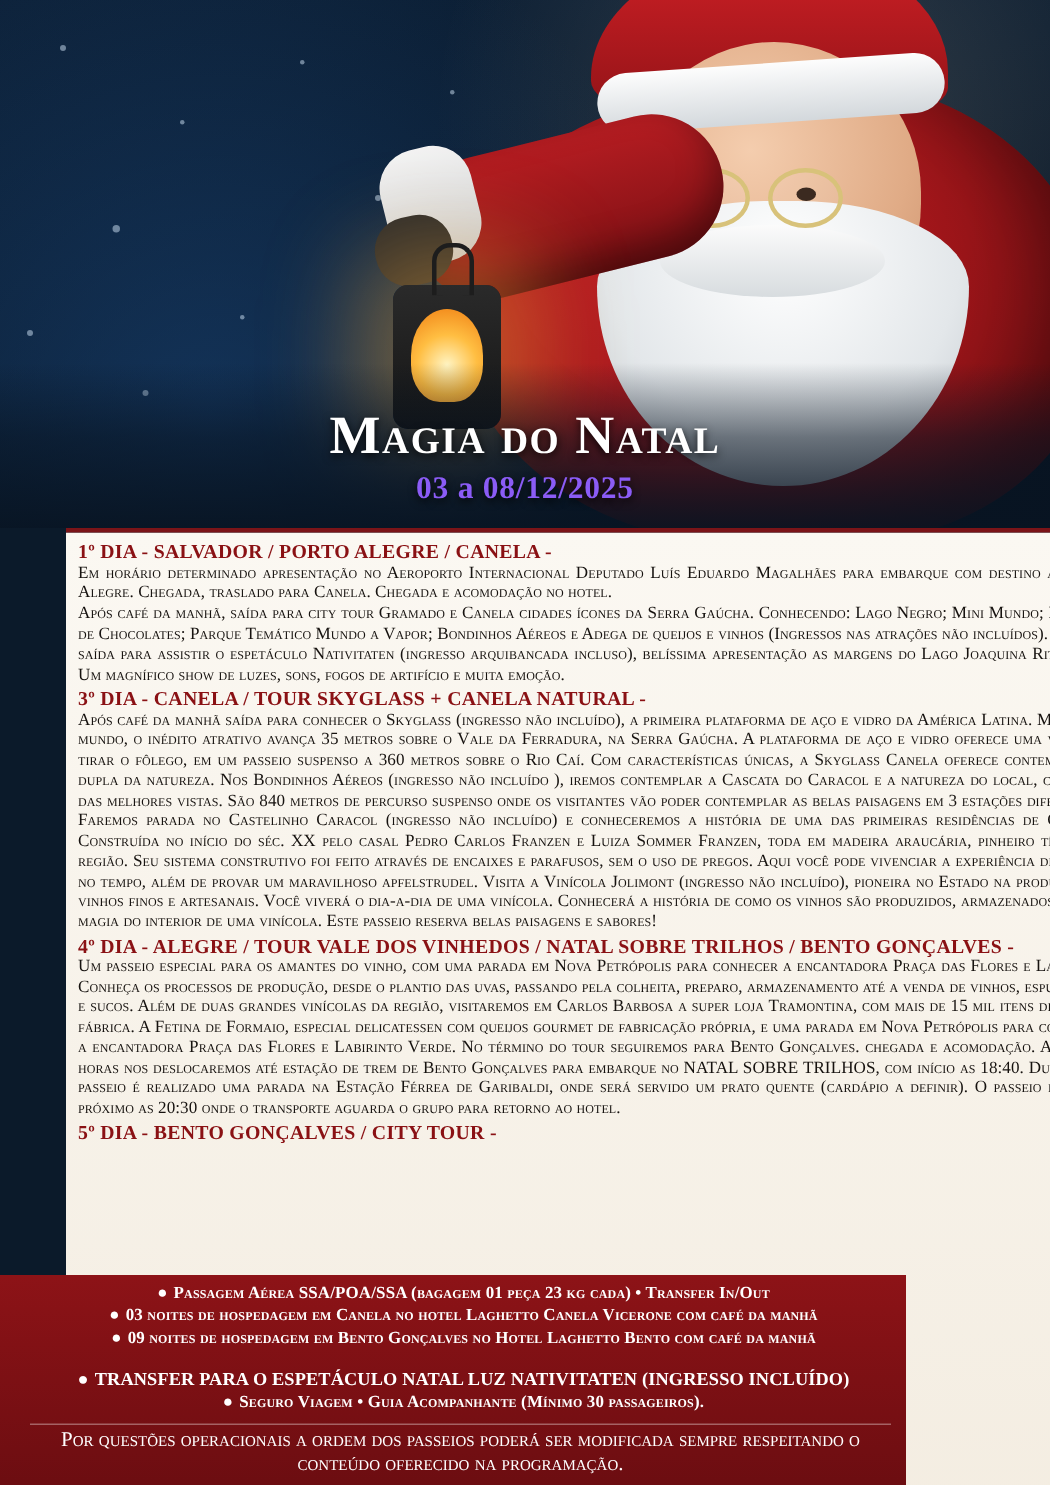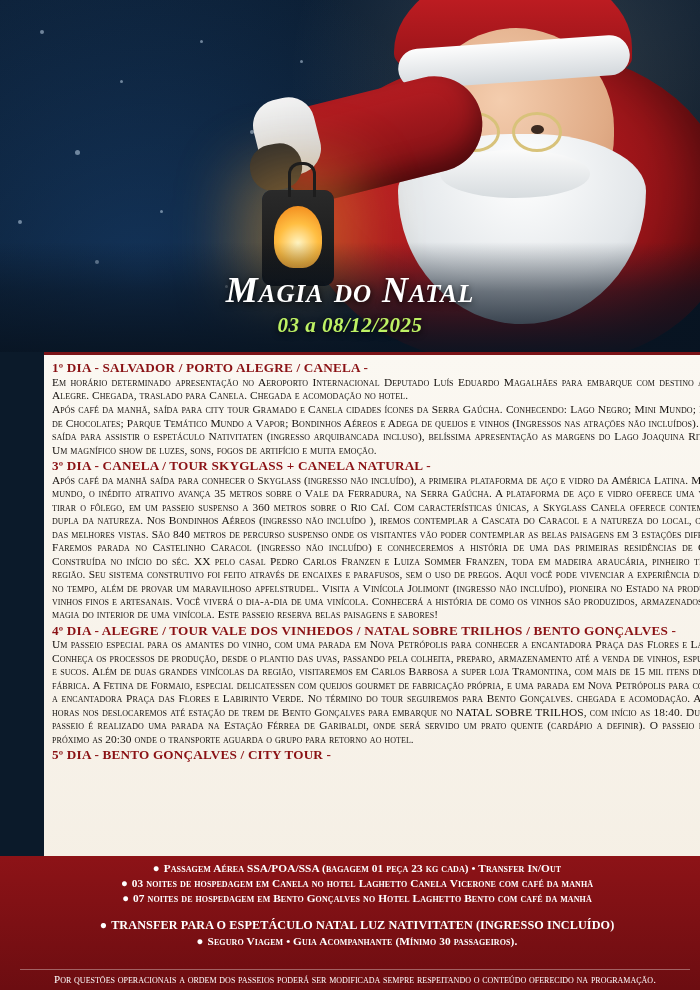--- a/index.html
+++ b/index.html
@@ -88,30 +88,29 @@
   }
   .herofade{
     position:absolute;left:0;bottom:0;width:700px;height:110px;
     background:linear-gradient(180deg, rgba(8,20,34,0) 0%, rgba(8,20,34,.55) 45%, rgba(8,20,34,.92) 100%);
   }
 
   
   .titlewrap{
     position:absolute;left:0;top:272px;width:700px;text-align:center;
     text-shadow:0 2px 6px rgba(0,0,0,.85);
-    font-style:italic;
   }
   .title{
     font-family:"Liberation Serif", serif;
     font-weight:bold;color:#ffffff;font-size:36px;letter-spacing:1px;
     font-variant:small-caps;line-height:1.05;
   }
   .subtitle{
     font-family:"Liberation Serif", serif;
-    font-weight:bold;color:#bef264;font-size:21px;margin-top:3px;letter-spacing:.5px;
+    font-weight:bold;color:#8b5cf6;font-size:21px;margin-top:3px;letter-spacing:.5px;
   }
 
   
   .panel{
     position:absolute;left:0;top:352px;width:700px;height:712px;
     background:linear-gradient(180deg,#fbf8f2 0%,#f3ece0 100%);
     border-top:3px solid #7b1418;
     box-sizing:border-box;
     padding:4px 8px 0 8px;
     margin-left:44px;
@@ -121,31 +120,31 @@
     font-variant:small-caps;letter-spacing:.2px;line-height:1.18;
     margin:1px 0 0 0;
   }
   .para{
     font-size:11.4px;line-height:1.18;text-align:justify;color:#16120f;
     margin:0 0 1px 0;font-variant:small-caps;letter-spacing:.05px;
   }
 
   
   .incl{
-    position:absolute;left:0;bottom:0;width:700px;
+    position:absolute;left:0;bottom:0;width:604px;
     background:linear-gradient(180deg,#8d1317 0%,#6c0d11 100%);
     color:#fff;text-align:center;padding:5px 10px 5px 20px;box-sizing:border-box;
   }
   .incl .line{
     font-size:11.3px;line-height:1.3;font-variant:small-caps;font-weight:bold;
     letter-spacing:.1px;
   }
   .incl .line.big{font-size:12.2px;margin-top:13px;}
   .incl .note{
-    font-size:11px;font-variant:small-caps;font-weight:normal;margin-top:20px;
+    font-size:14px;font-variant:small-caps;font-weight:normal;margin-top:6px;
     border-top:1px solid rgba(255,255,255,.35);padding-top:3px;
   }
   .dot{display:inline-block;margin:0 4px;}
 </style>
 </head>
 <body>
 
 <div class="page">
 
   <div class="hero">
@@ -211,19 +210,19 @@
     <div>
       <div class="daytitle">5º DIA - BENTO GONÇALVES / CITY TOUR -</div>
     </div>
 
 
   </div>
 
   <div class="incl">
     <div class="line"><span class="dot">●</span><span>Passagem Aérea SSA/POA/SSA (bagagem 01 peça 23 kg cada) • Transfer In/Out</span></div>
     <div class="line"><span class="dot">●</span><span>03 noites de hospedagem em Canela no hotel Laghetto Canela Vicerone com café da manhã</span></div>
-    <div class="line"><span class="dot">●</span><span>07 noites de hospedagem em Bento Gonçalves no Hotel Laghetto Bento com café da manhã</span></div>
+    <div class="line"><span class="dot">●</span><span>09 noites de hospedagem em Bento Gonçalves no Hotel Laghetto Bento com café da manhã</span></div>
     <div class="line big"><span class="dot">●</span><span>TRANSFER PARA O ESPETÁCULO NATAL LUZ NATIVITATEN (INGRESSO INCLUÍDO)</span></div>
     <div class="line"><span class="dot">●</span><span>Seguro Viagem • Guia Acompanhante (Mínimo 30 passageiros).</span></div>
     <div class="note">Por questões operacionais a ordem dos passeios poderá ser modificada sempre respeitando o conteúdo oferecido na programação.</div>
   </div>
 
 </div>
 
 </body></html>

